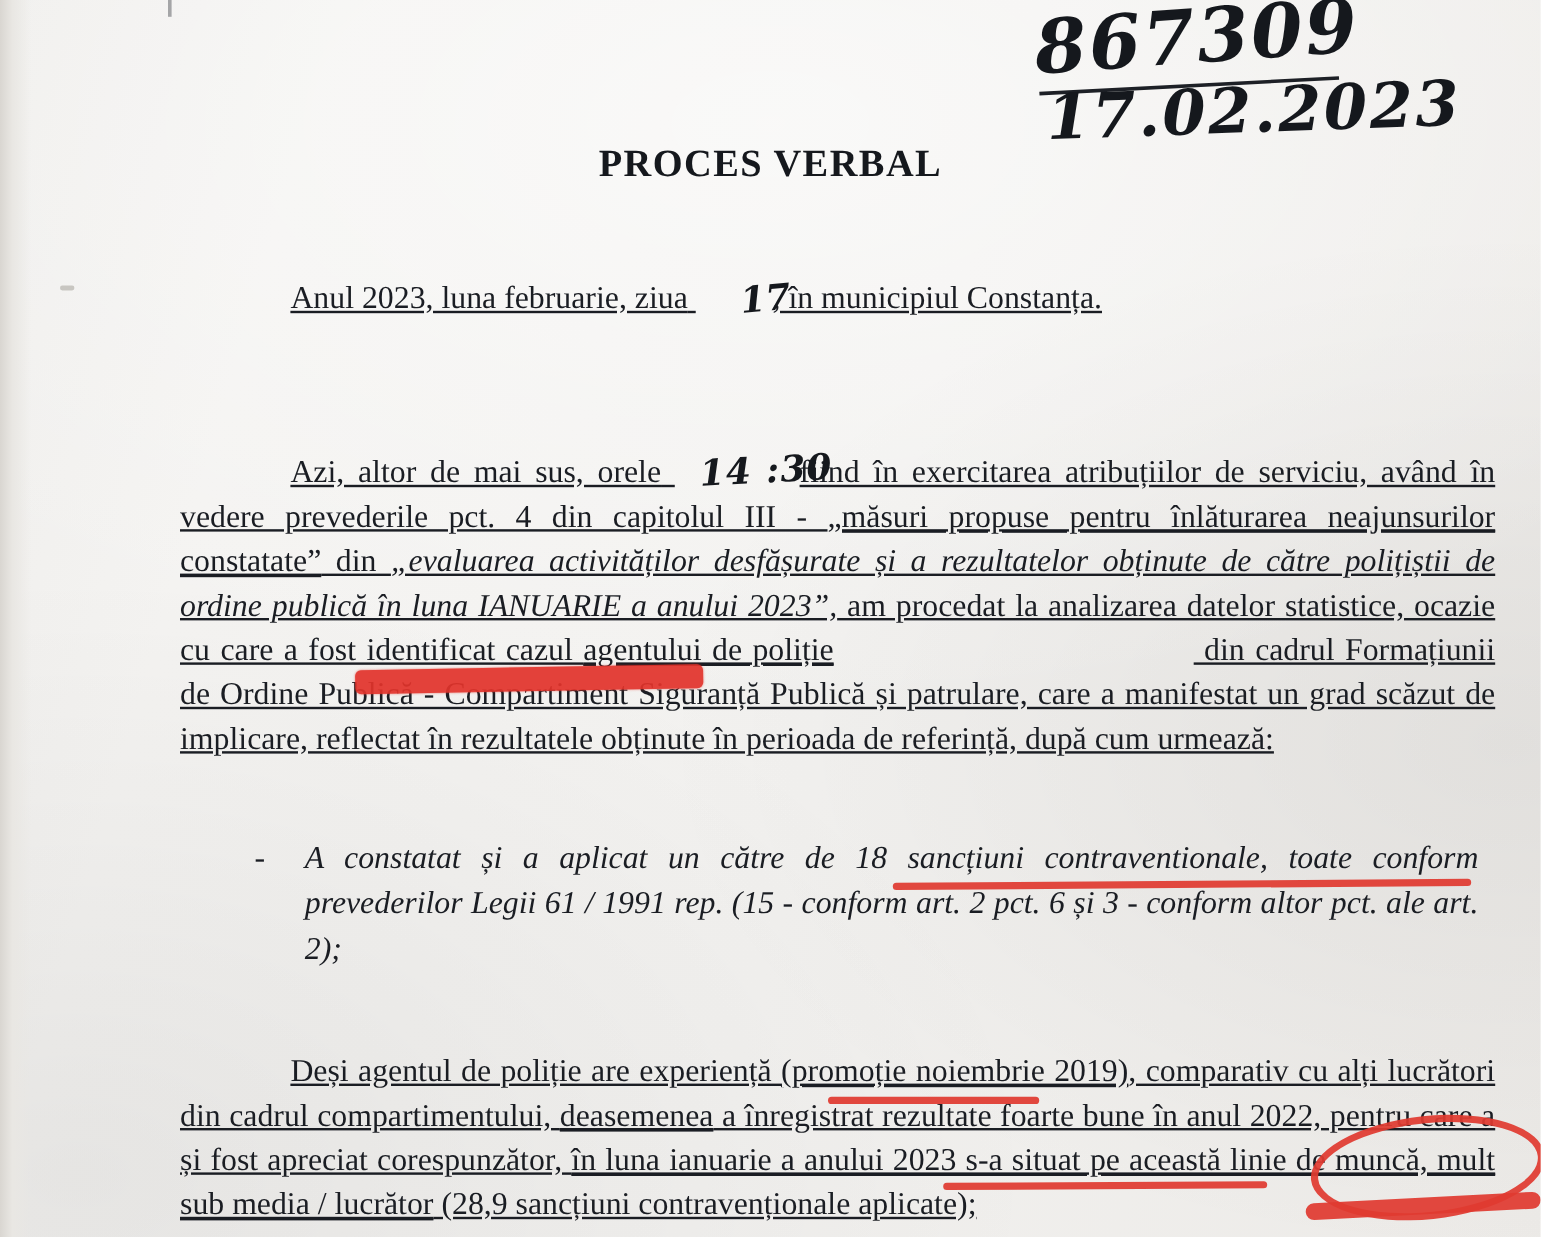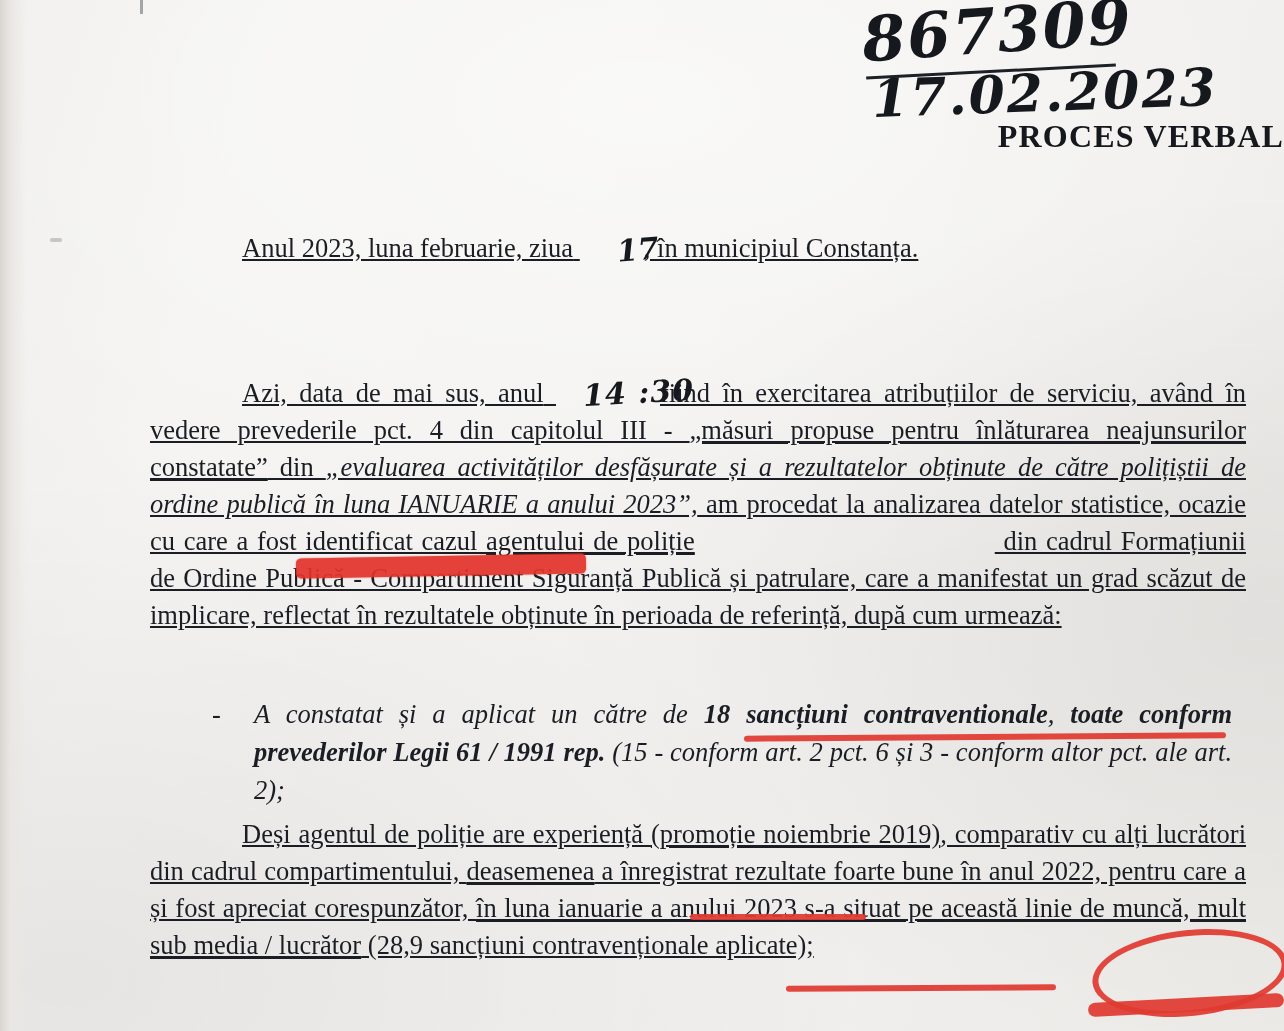--- a/index.html
+++ b/index.html
@@ -49,21 +49,21 @@
     border-radius: 2px;
     opacity: .8;
   }
 
   
   .doc-title {
     position: absolute;
     top: 118px;
     left: 0;
     width: 1284px;
-    text-align: right;
+    text-align: center;
     font-size: 32px;
     font-weight: bold;
     letter-spacing: 1.2px;
     color: #15181d;
     font-family: "Liberation Serif", serif;
   }
   .body-block {
     position: absolute;
     left: 134px;
     width: 1096px;
@@ -73,25 +73,25 @@
     text-align: justify;
     text-justify: inter-word;
   }
   .indent { text-indent: 92px; }
   .para { margin: 0 0 0 16px; text-decoration: underline; }
 
   #para1 { top: 230px; }
   #para2 { top: 270px; }
   #para3 { top: 375px; }
   #list-block { top: 695px; left: 212px; width: 1020px; }
-  #para4 { top: 816px; }
+  #para4 { top: 874px; }
 
   .u { text-decoration: underline; text-underline-offset: 3px; }
   .it { font-style: italic; }
-  .bi { font-style: italic; font-weight: bold; }
+  .bi { font-style: italic; font-weight: normal; }
 
   .list-item {
     display: flex;
     gap: 28px;
     font-style: italic;
     font-size: 26.5px;
     line-height: 38px;
     text-align: justify;
   }
   .list-dash { width: 14px; flex: 0 0 14px; }
@@ -195,21 +195,21 @@
   <div class="doc-title">PROCES VERBAL</div>
 
   <div class="body-block para indent" id="para1">
     <span>Anul 2023, luna februarie, ziua</span>
     <span style="display:inline-block;width:64px"></span><span>, în municipiul Constanța.</span>
   </div>
   <div class="hand" id="hw-day">17</div>
 
 
   <div class="body-block para indent" id="para3">
-    <span>Azi, data de mai sus, anul</span>
+    <span>Azi, altor de mai sus, orele</span>
     <span style="display:inline-block;width:104px"></span><span>fiind în exercitarea atribuțiilor de serviciu, având în vedere prevederile pct. 4 din capitolul III - </span><span class="u">„măsuri propuse pentru înlăturarea neajunsurilor constatate”</span><span> din </span><span class="it">„evaluarea activităților desfășurate și a rezultatelor obținute de către polițiștii de ordine publică în luna IANUARIE a anului 2023”,</span><span> am procedat la analizarea datelor statistice, ocazie cu care a fost identificat cazul </span><span class="u">agentului de poliție</span><span style="display:inline-block;width:300px"></span><span> din cadrul Formațiunii de Ordine Publică - Compartiment Siguranță Publică și patrulare, care a manifestat un grad scăzut de implicare, reflectat în rezultatele obținute în perioada de referință, după cum urmează:</span>
   </div>
   <div class="hand" id="hw-hour">14 :30</div>
   <div class="redaction" id="redaction-name"></div>
 
   <div class="body-block" id="list-block">
     <div class="list-item">
       <span class="list-dash">-</span>
       <span class="list-text"><span>A constatat și a aplicat un către de </span><span class="bi">18 sancțiuni contraventionale</span><span>, </span><span class="bi">toate conform prevederilor Legii 61 / 1991 rep.</span><span> (15 - conform art. 2 pct. 6 și 3 - conform altor pct. ale art. 2);</span></span>
     </div>

